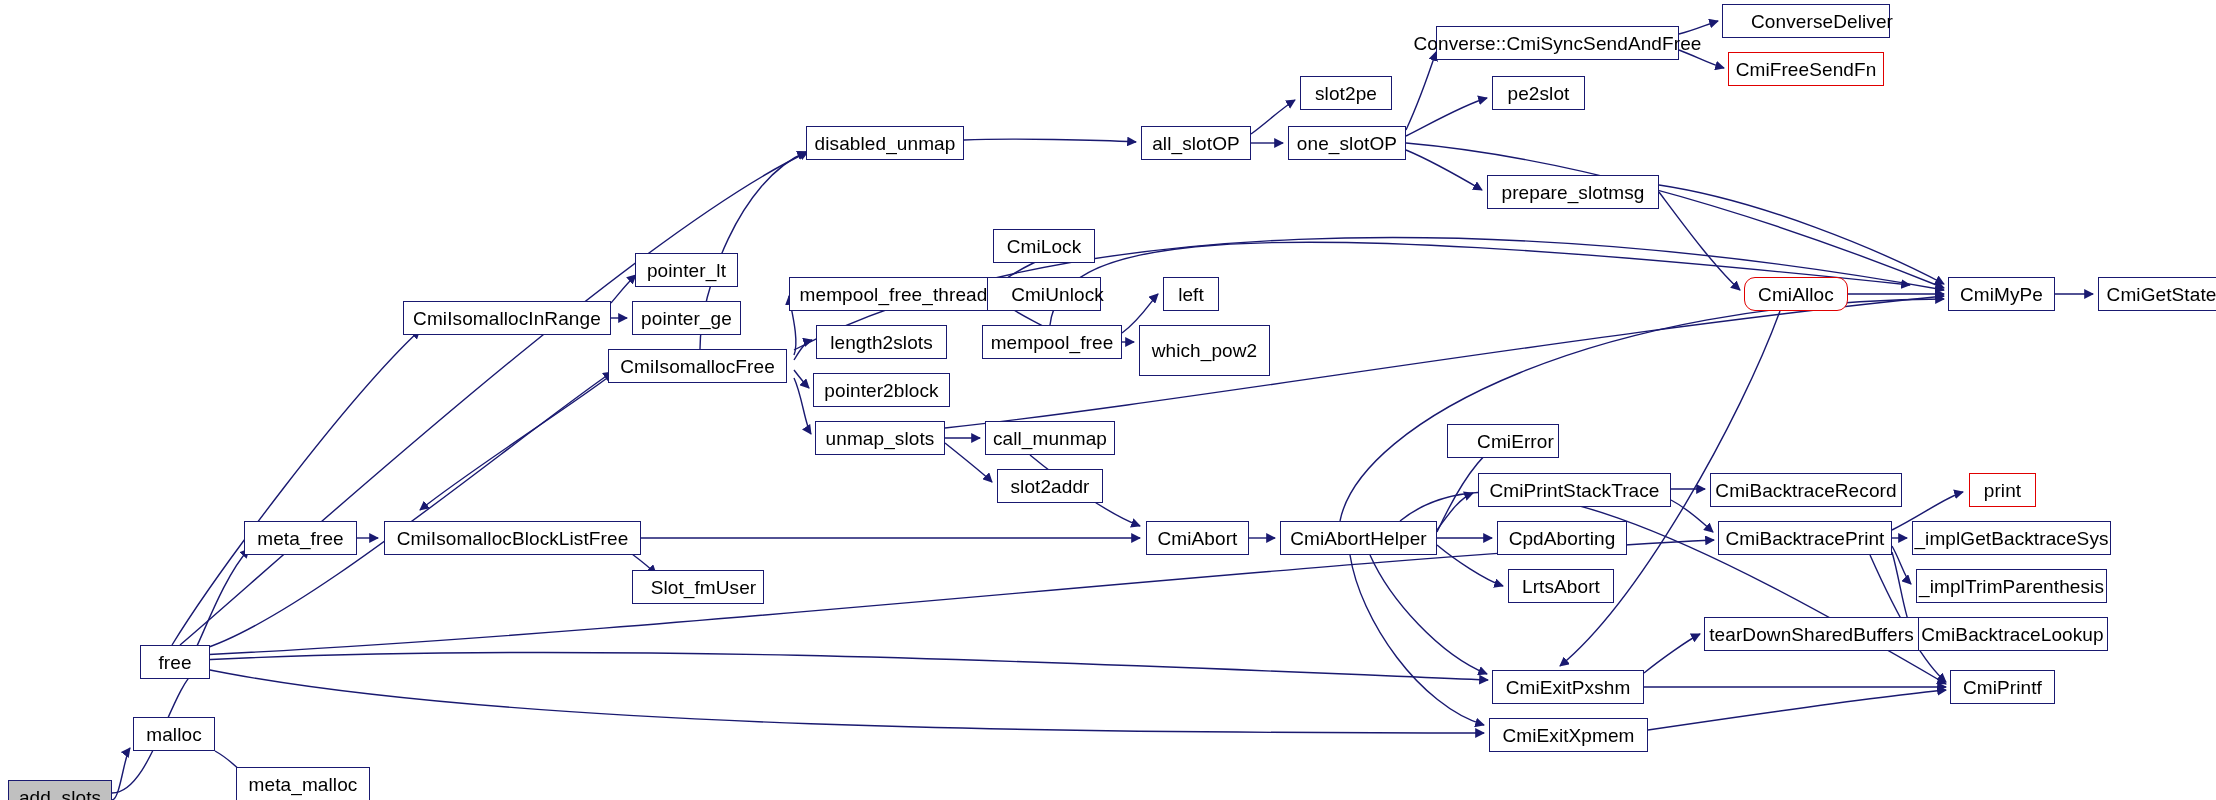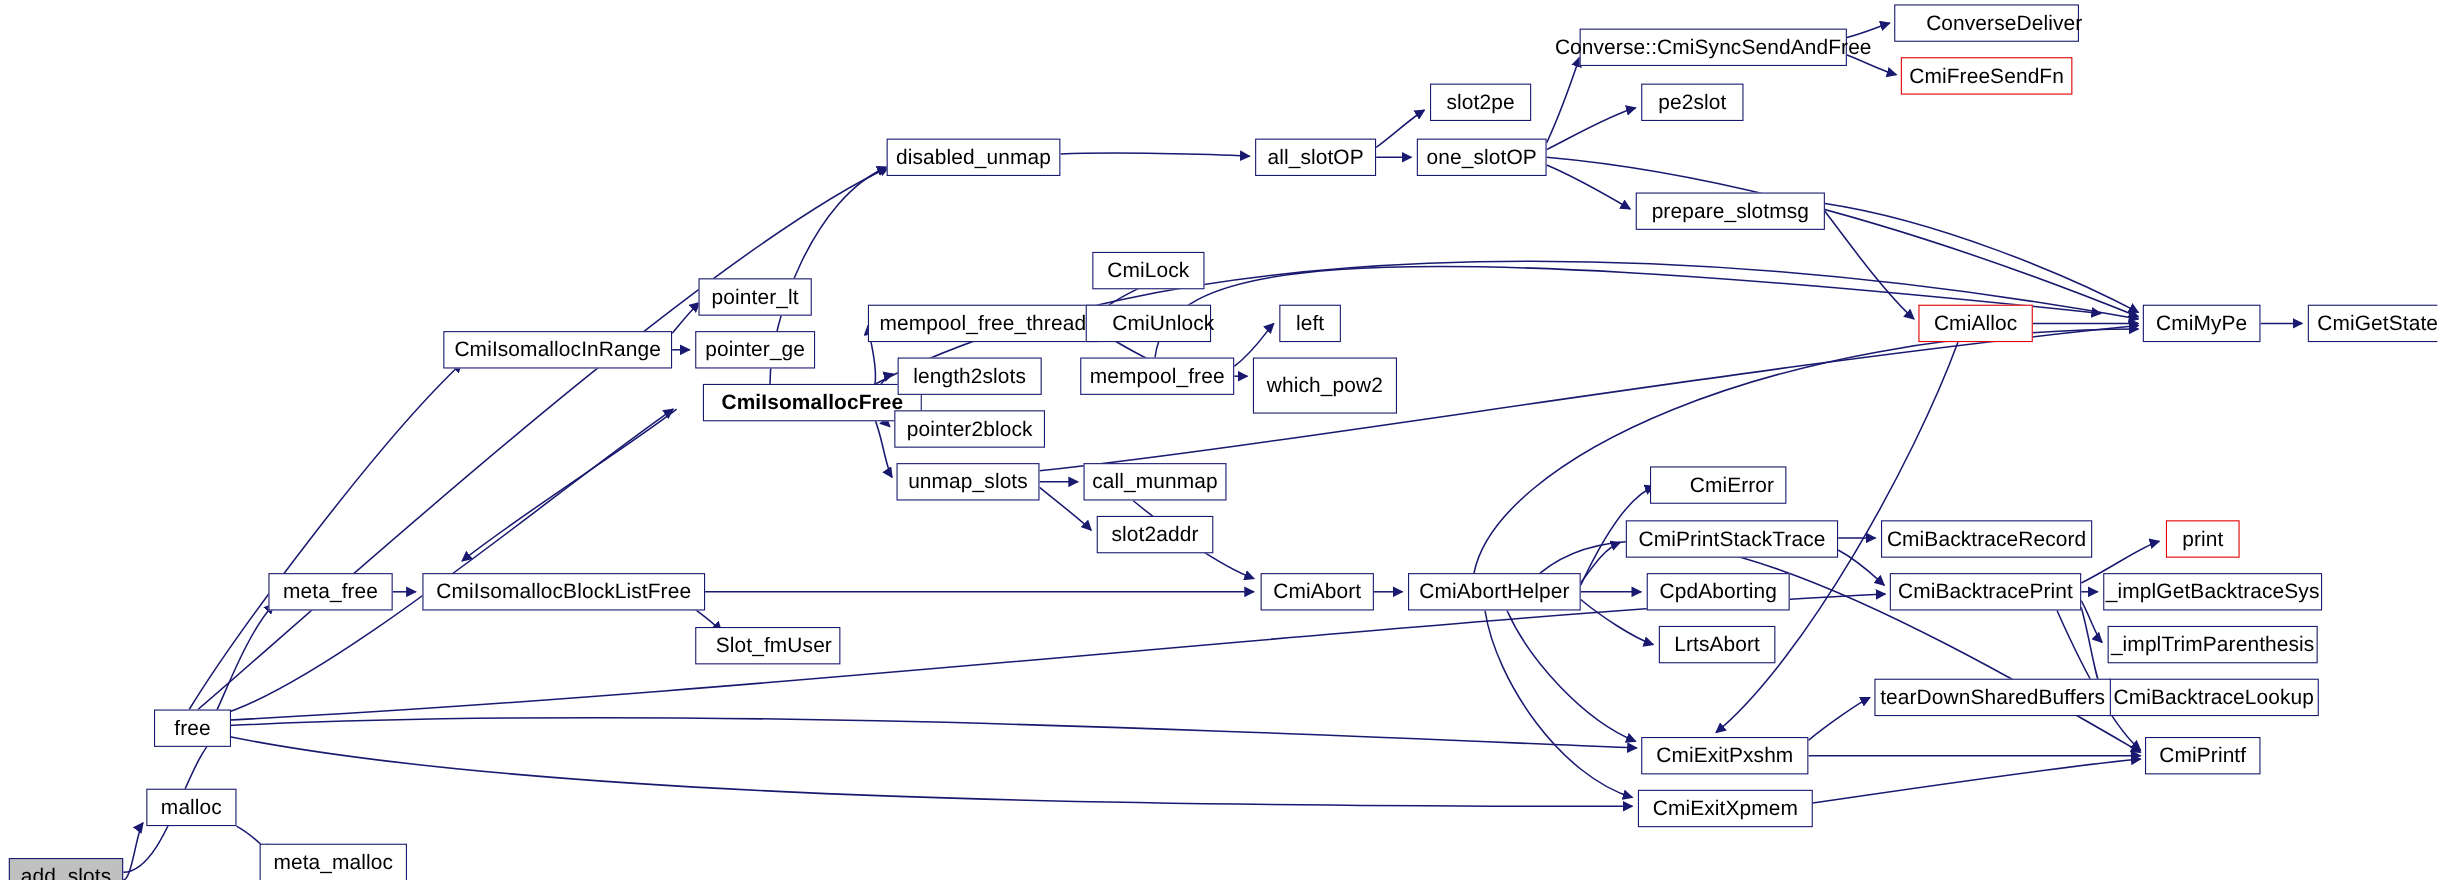--- a/index.html
+++ b/index.html
@@ -127,47 +127,47 @@
       <div class="node root" style="left: 8px; top: 780px; width: 104px; height: 34px;">add_slots</div>
       <div class="node" style="left: 140px; top: 645px; width: 70px; height: 34px;">free</div>
       <div class="node" style="left: 133px; top: 717px; width: 82px; height: 34px;">malloc</div>
       <div class="node" style="left: 236px; top: 767px; width: 134px; height: 34px;">meta_malloc</div>
       <div class="node" style="left: 244px; top: 521px; width: 113px; height: 34px;">meta_free</div>
       <div class="node" style="left: 384px; top: 521px; width: 257px; height: 34px;">CmiIsomallocBlockListFree</div>
       <div class="node" style="left: 632px; top: 570px; width: 132px; height: 34px; padding-left: 11px;">Slot_fmUser</div>
       <div class="node" style="left: 403px; top: 301px; width: 208px; height: 34px;">CmiIsomallocInRange</div>
       <div class="node" style="left: 635px; top: 253px; width: 103px; height: 34px;">pointer_lt</div>
       <div class="node" style="left: 632px; top: 301px; width: 109px; height: 34px;">pointer_ge</div>
-      <div class="node" style="left: 639px; top: 349px; width: 199px; height: 34px; font-weight: bold;">CmiIsomallocFree</div>
+      <div class="node" style="left: 608px; top: 349px; width: 179px; height: 34px;">CmiIsomallocFree</div>
       <div class="node" style="left: 789px; top: 277px; width: 209px; height: 34px;">mempool_free_thread</div>
       <div class="node" style="left: 816px; top: 325px; width: 131px; height: 34px;">length2slots</div>
       <div class="node" style="left: 813px; top: 373px; width: 137px; height: 34px;">pointer2block</div>
       <div class="node" style="left: 815px; top: 421px; width: 130px; height: 34px;">unmap_slots</div>
       <div class="node" style="left: 993px; top: 229px; width: 102px; height: 34px;">CmiLock</div>
       <div class="node" style="left: 987px; top: 277px; width: 114px; height: 34px; padding-left: 27px;">CmiUnlock</div>
       <div class="node" style="left: 982px; top: 325px; width: 140px; height: 34px;">mempool_free</div>
       <div class="node" style="left: 1163px; top: 277px; width: 56px; height: 34px;">left</div>
       <div class="node" style="left: 1139px; top: 325px; width: 131px; height: 51px;">which_pow2</div>
       <div class="node" style="left: 985px; top: 421px; width: 130px; height: 34px;">call_munmap</div>
       <div class="node" style="left: 997px; top: 469px; width: 106px; height: 34px;">slot2addr</div>
       <div class="node" style="left: 806px; top: 126px; width: 158px; height: 34px;">disabled_unmap</div>
       <div class="node" style="left: 1141px; top: 126px; width: 110px; height: 34px;">all_slotOP</div>
       <div class="node" style="left: 1300px; top: 76px; width: 92px; height: 34px;">slot2pe</div>
       <div class="node" style="left: 1288px; top: 126px; width: 118px; height: 34px;">one_slotOP</div>
       <div class="node" style="left: 1436px; top: 26px; width: 243px; height: 34px;">Converse::CmiSyncSendAndFree</div>
       <div class="node" style="left: 1492px; top: 76px; width: 93px; height: 34px;">pe2slot</div>
       <div class="node" style="left: 1487px; top: 175px; width: 172px; height: 34px;">prepare_slotmsg</div>
       <div class="node" style="left: 1722px; top: 4px; width: 168px; height: 34px; padding-left: 32px;">ConverseDeliver</div>
       <div class="node red" style="left: 1728px; top: 52px; width: 156px; height: 34px;">CmiFreeSendFn</div>
-      <div class="node red" style="left: 1744px; top: 277px; width: 104px; height: 34px;">CmiAlloc</div>
+      <div class="node red" style="left: 1744px; top: 277px; width: 104px; height: 34px; border-radius: 11px;">CmiAlloc</div>
       <div class="node" style="left: 1948px; top: 277px; width: 107px; height: 34px;">CmiMyPe</div>
       <div class="node" style="left: 2098px; top: 277px; width: 127px; height: 34px;">CmiGetState</div>
       <div class="node" style="left: 1146px; top: 521px; width: 103px; height: 34px;">CmiAbort</div>
       <div class="node" style="left: 1280px; top: 521px; width: 157px; height: 34px;">CmiAbortHelper</div>
-      <div class="node" style="left: 1500px; top: 424px; width: 124px; height: 34px; padding-left: 25px;">CmiError</div>
+      <div class="node" style="left: 1447px; top: 424px; width: 112px; height: 34px; padding-left: 25px;">CmiError</div>
       <div class="node" style="left: 1478px; top: 473px; width: 193px; height: 34px;">CmiPrintStackTrace</div>
       <div class="node" style="left: 1497px; top: 521px; width: 130px; height: 34px;">CpdAborting</div>
       <div class="node" style="left: 1508px; top: 569px; width: 106px; height: 34px;">LrtsAbort</div>
       <div class="node" style="left: 1710px; top: 473px; width: 192px; height: 34px;">CmiBacktraceRecord</div>
       <div class="node" style="left: 1718px; top: 521px; width: 174px; height: 34px;">CmiBacktracePrint</div>
       <div class="node red" style="left: 1969px; top: 473px; width: 67px; height: 34px;">print</div>
       <div class="node" style="left: 1912px; top: 521px; width: 199px; height: 34px;">_implGetBacktraceSys</div>
       <div class="node" style="left: 1916px; top: 569px; width: 191px; height: 34px;">_implTrimParenthesis</div>
       <div class="node" style="left: 1917px; top: 617px; width: 191px; height: 34px;">CmiBacktraceLookup</div>
       <div class="node" style="left: 1704px; top: 617px; width: 215px; height: 34px;">tearDownSharedBuffers</div>

